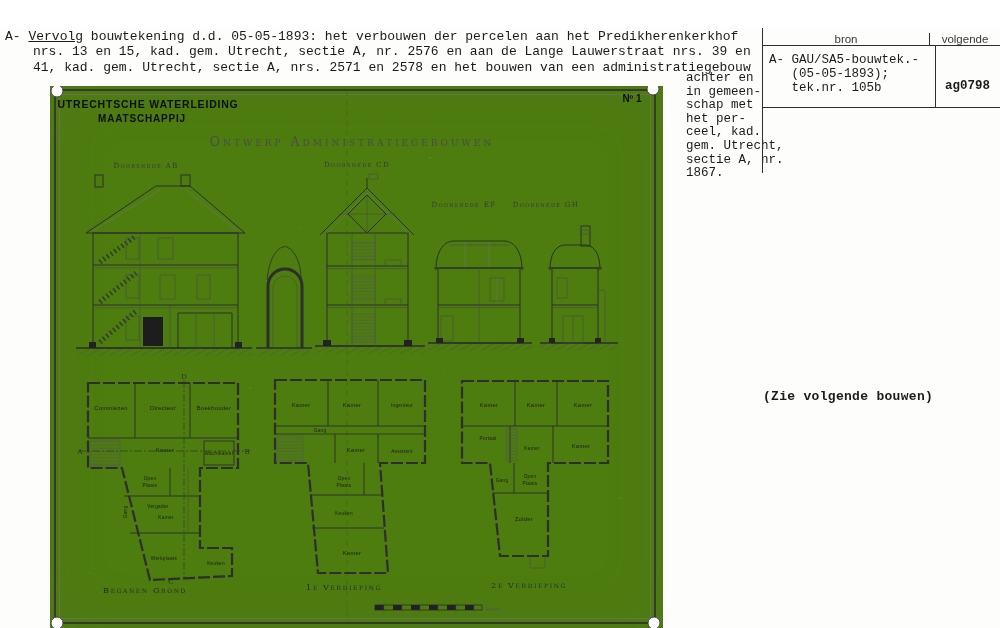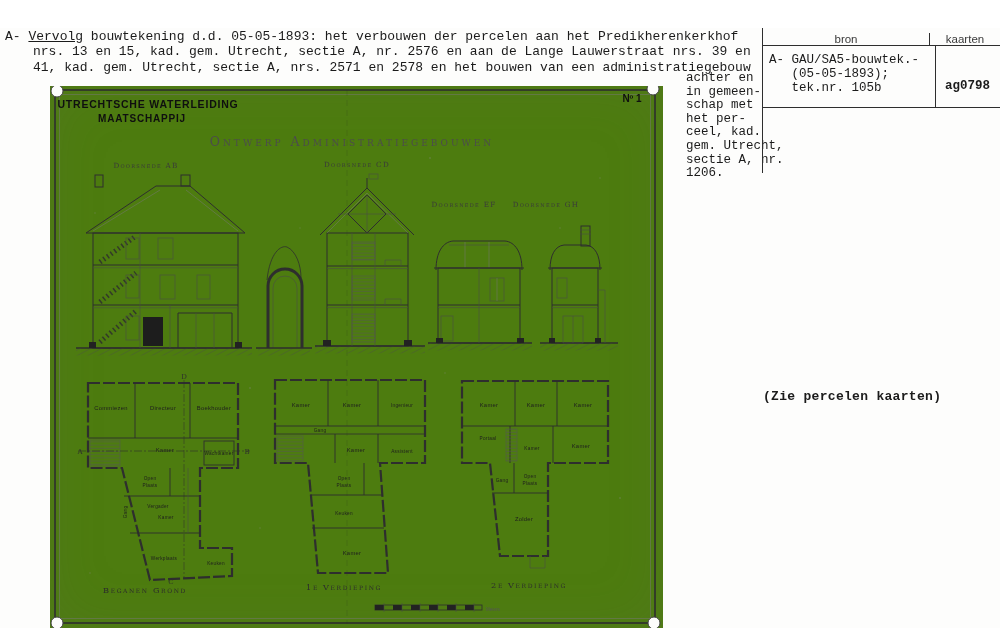--- a/index.html
+++ b/index.html
@@ -56,37 +56,37 @@
 41, kad. gem. Utrecht, sectie A, nrs. 2571 en 2578 en het bouwen van een administratiegebouw</div>
   </div>
 
   <div class="cont-col">achter en
 in gemeen-
 schap met
 het per-
 ceel, kad.
 gem. Utrecht,
 sectie A, nr.
-1206.</div>
+1867.</div>
 
   <div class="src-table">
     <div class="hdr">
       <div class="hcell bron">bron</div>
-      <div class="hcell verw">kaarten</div>
+      <div class="hcell verw">volgende</div>
     </div>
     <div class="bdy">
       <div class="cell bron">A- GAU/SA5-bouwtek.-
    (05-05-1893);
    tek.nr. 105b</div>
       <div class="cell verw">ag0798</div>
     </div>
   </div>
   <div class="left-rule"></div>
 
-  <div class="see-note">(Zie percelen kaarten)</div>
+  <div class="see-note">(Zie volgende bouwen)</div>
 
   <div class="sheet">
     <svg viewBox="50 58 613 542">
       <defs>
         <pattern id="gh" width="5" height="9" patternUnits="userSpaceOnUse" patternTransform="rotate(62)">
           <line x1="0" y1="0" x2="0" y2="9" stroke="#4a4a4a" stroke-width="0.7"></line>
         </pattern>
         <pattern id="st" width="6" height="3.2" patternUnits="userSpaceOnUse">
           <line x1="0" y1="1" x2="6" y2="1" stroke="#555" stroke-width="0.6"></line>
         </pattern>

